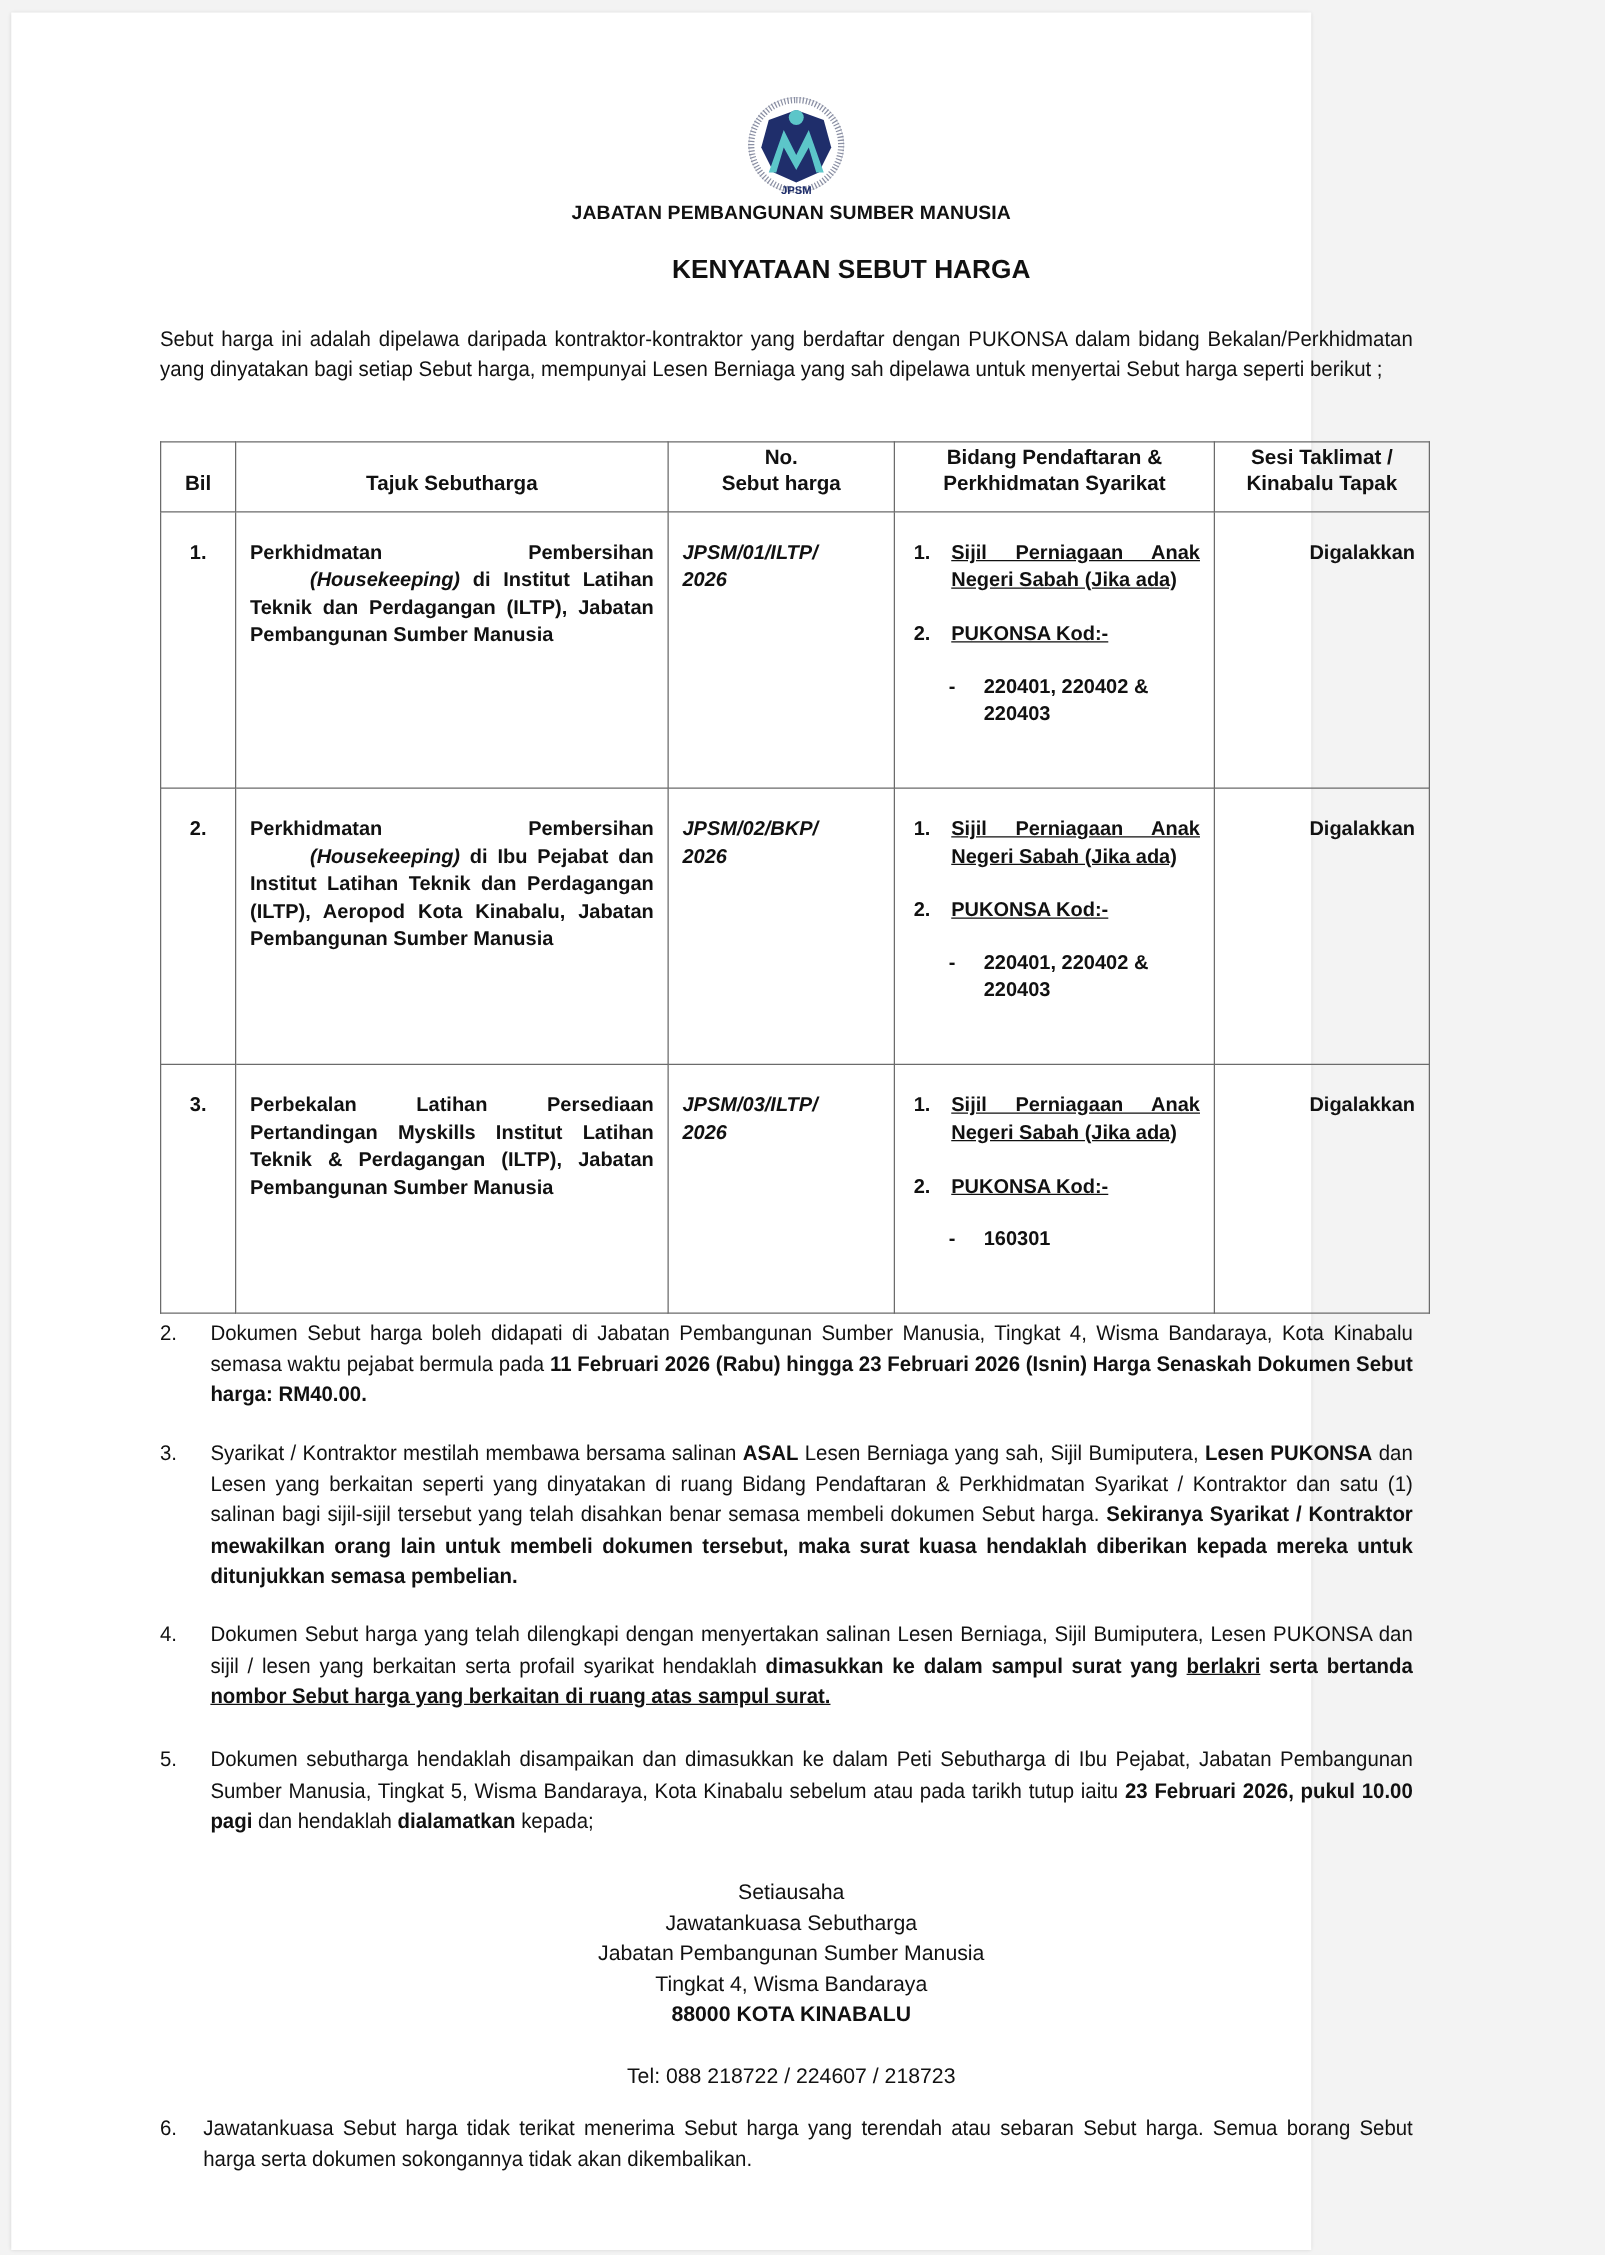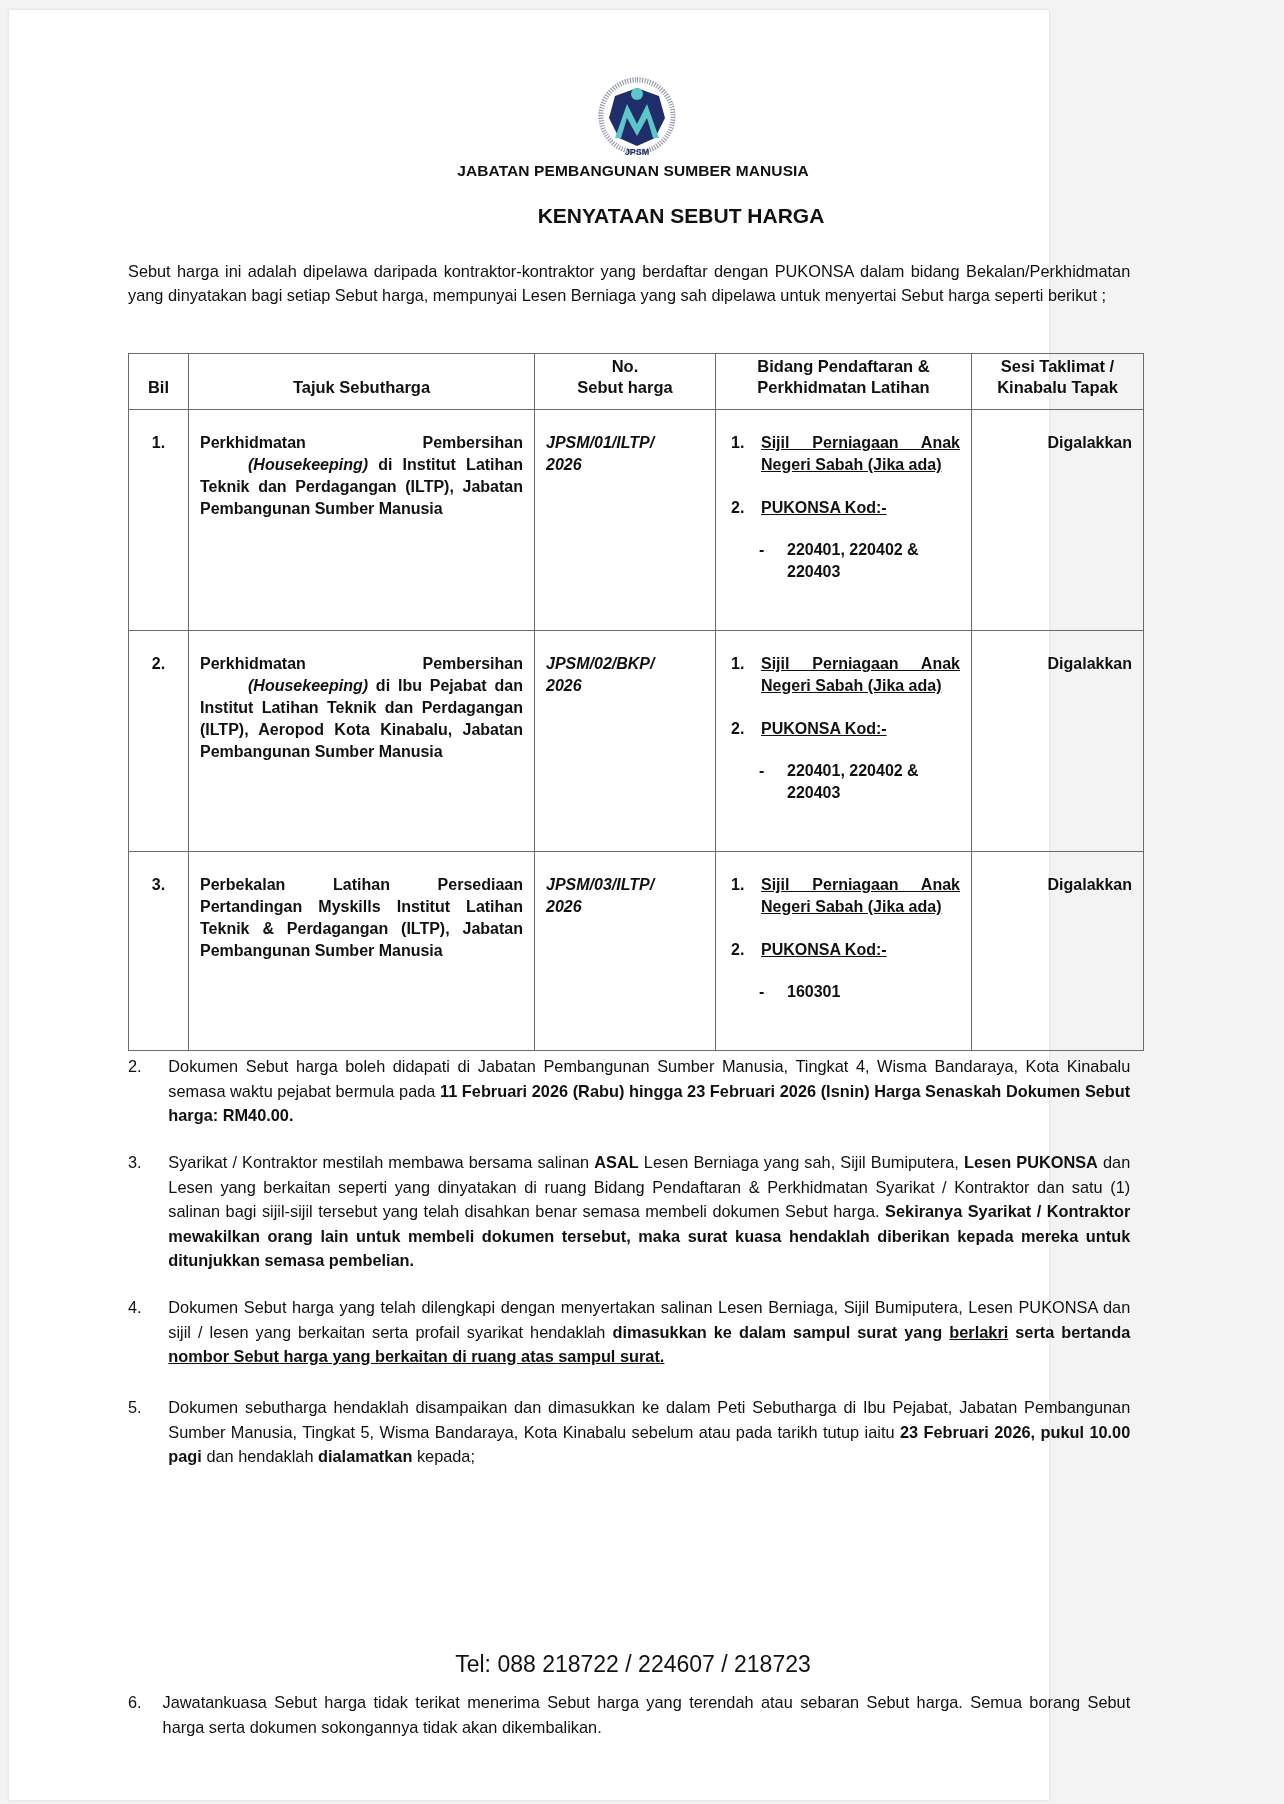--- a/index.html
+++ b/index.html
@@ -106,21 +106,21 @@
     position: absolute;
     left: 0; width: 1248px; top: 1492px;
     text-align: center;
     font-size: 17px; line-height: 24.5px;
   }
   .address .bold { font-weight: bold; }
   .tel {
     position: absolute;
     left: 0; width: 1248px; top: 1641px;
     text-align: center;
-    font-size: 23px;
+    font-size: 17px;
   }
 </style>
 </head>
 <body>
 
 <div class="page">
 
   <svg class="logo" viewBox="0 0 88 82">
     <circle cx="44" cy="40" r="38" fill="none" stroke="#c9ccd6" stroke-width="0.6"></circle>
     <path d="M44 4 A36 36 0 1 1 43.9 4" fill="none" stroke="#8a8fa3" stroke-width="5" stroke-dasharray="1 1.6"></path>
@@ -143,21 +143,21 @@
         <col class="c-tajuk">
         <col class="c-no">
         <col class="c-bidang">
         <col class="c-sesi">
     </colgroup>
     <thead>
       <tr>
         <th><span>Bil</span></th>
         <th><span>Tajuk Sebutharga</span></th>
         <th><span>No.</span><br><span>Sebut harga</span></th>
-        <th><span>Bidang Pendaftaran &amp;</span><br><span>Perkhidmatan Latihan</span></th>
+        <th><span>Bidang Pendaftaran &amp;</span><br><span>Perkhidmatan Syarikat</span></th>
         <th><span>Sesi Taklimat /</span><br><span>Kinabalu Tapak</span></th>
       </tr>
     </thead>
     <tbody>
       <tr class="r1">
         <td class="bil">1.</td>
         <td class="tajuk"><span>Perkhidmatan Pembersihan </span><span class="it">(Housekeeping)</span><span> di Institut Latihan Teknik dan Perdagangan (ILTP), Jabatan Pembangunan Sumber Manusia</span></td>
         <td class="no"><span>JPSM/01/ILTP/</span><br><span>2026</span></td>
         <td>
           <div class="req">
@@ -240,20 +240,27 @@
   <div class="para" style="top:1286px;">
     <span class="pnum">4.</span>
     <div class="ptext"><span>Dokumen Sebut harga yang telah dilengkapi dengan menyertakan salinan Lesen Berniaga, Sijil Bumiputera, Lesen PUKONSA dan sijil / lesen yang berkaitan serta profail syarikat hendaklah </span><b>dimasukkan ke dalam sampul surat yang </b><b><u>berlakri</u></b><b> serta bertanda </b><b><u>nombor Sebut harga  yang berkaitan di ruang atas sampul surat.</u></b></div>
   </div>
 
   <div class="para" style="top:1386px;">
     <span class="pnum">5.</span>
     <div class="ptext"><span>Dokumen sebutharga hendaklah disampaikan dan dimasukkan ke dalam Peti Sebutharga di Ibu Pejabat, Jabatan Pembangunan Sumber Manusia, Tingkat 5, Wisma Bandaraya, Kota Kinabalu sebelum atau pada tarikh tutup iaitu </span><b>23 Februari 2026,  pukul 10.00 pagi</b><span> dan hendaklah </span><b>dialamatkan</b><span> kepada;</span></div>
   </div>
 
+  <div class="address">
+    <div>Setiausaha</div>
+    <div>Jawatankuasa Sebutharga</div>
+    <div>Jabatan Pembangunan Sumber Manusia</div>
+    <div>Tingkat 4, Wisma Bandaraya</div>
+    <div class="bold">88000 KOTA KINABALU</div>
+  </div>
   <div class="tel">Tel: 088 218722 / 224607 / 218723</div>
 
   <div class="para" style="top:1681px;">
     <span class="pnum">6.</span>
     <div class="ptext" style="margin-left:36px;"><span>Jawatankuasa Sebut harga tidak terikat menerima Sebut harga yang terendah atau sebaran Sebut harga.  Semua borang Sebut harga serta dokumen sokongannya tidak akan dikembalikan.</span></div>
   </div>
 
 </div>
 
 </body></html>

